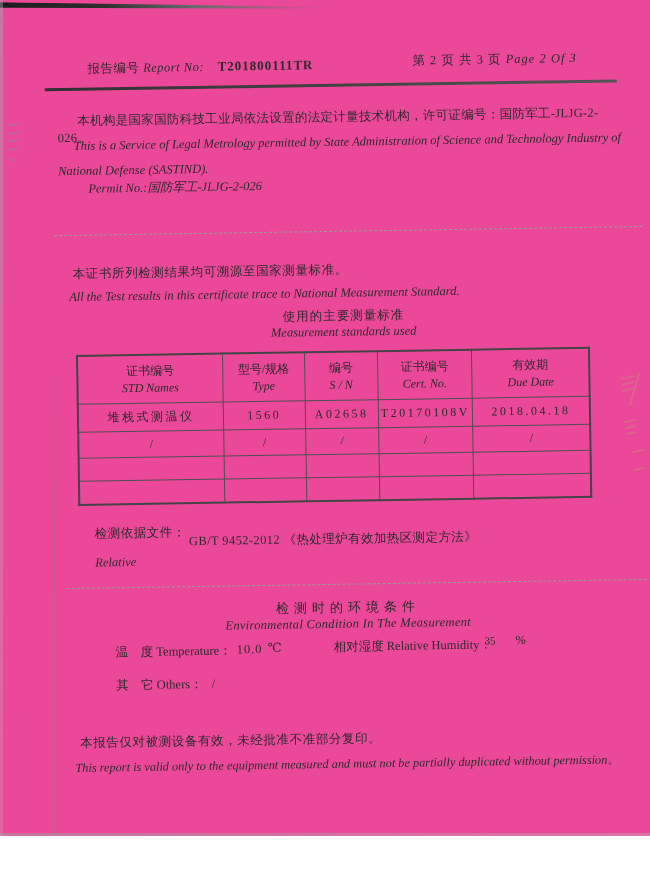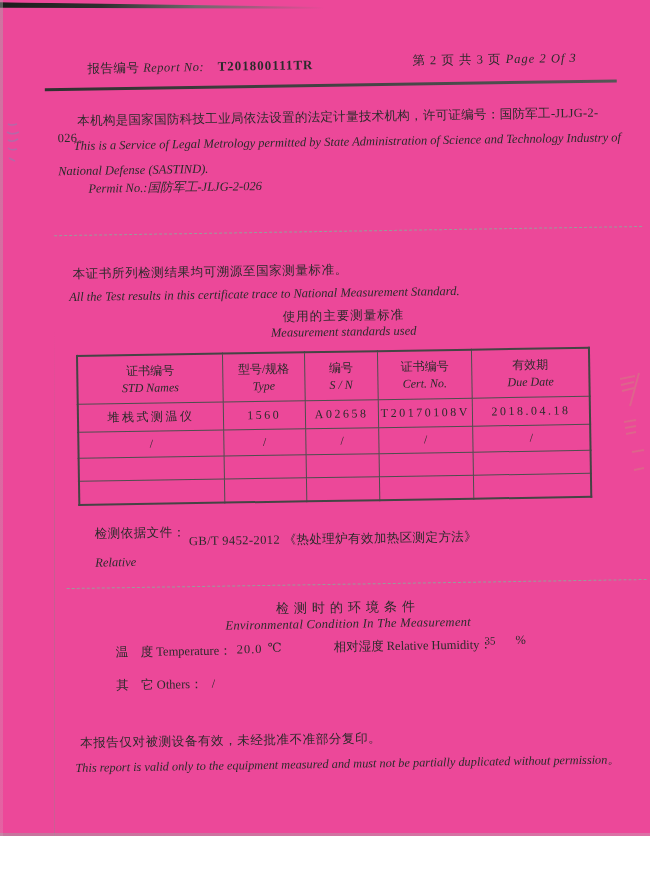--- a/index.html
+++ b/index.html
@@ -190,21 +190,21 @@
     <div class="abs ref-label">检测依据文件：</div>
     <div class="abs ref-value">GB/T 9452-2012 《热处理炉有效加热区测定方法》</div>
     <div class="abs ref-en it">Relative</div>
 
     <div class="abs sep sep2"></div>
 
     <div class="abs ctr env-title-cn">检测时的环境条件</div>
     <div class="abs ctr env-title-en it">Environmental Condition In The Measurement</div>
 
     <div class="abs env-lbl-temp"><span>温　度 Temperature：</span></div>
-    <div class="abs env-val-temp">20.0</div>
+    <div class="abs env-val-temp">10.0</div>
     <div class="abs env-unit-temp">℃</div>
     <div class="abs env-lbl-hum">相对湿度  Relative Humidity：</div>
     <div class="abs env-val-hum">35</div>
     <div class="abs env-unit-hum">%</div>
     <div class="abs env-others">
       <span>其　它 Others：</span>
       <span class="val">/</span>
     </div>
 
     <div class="abs foot-cn">本报告仅对被测设备有效，未经批准不准部分复印。</div>

